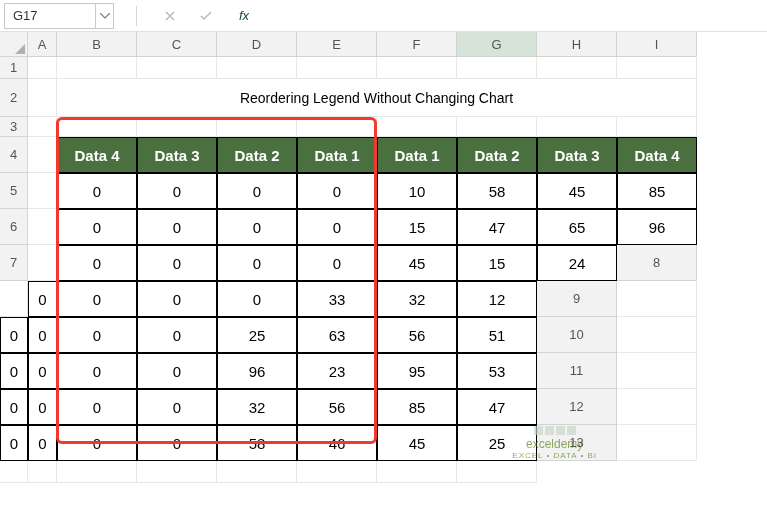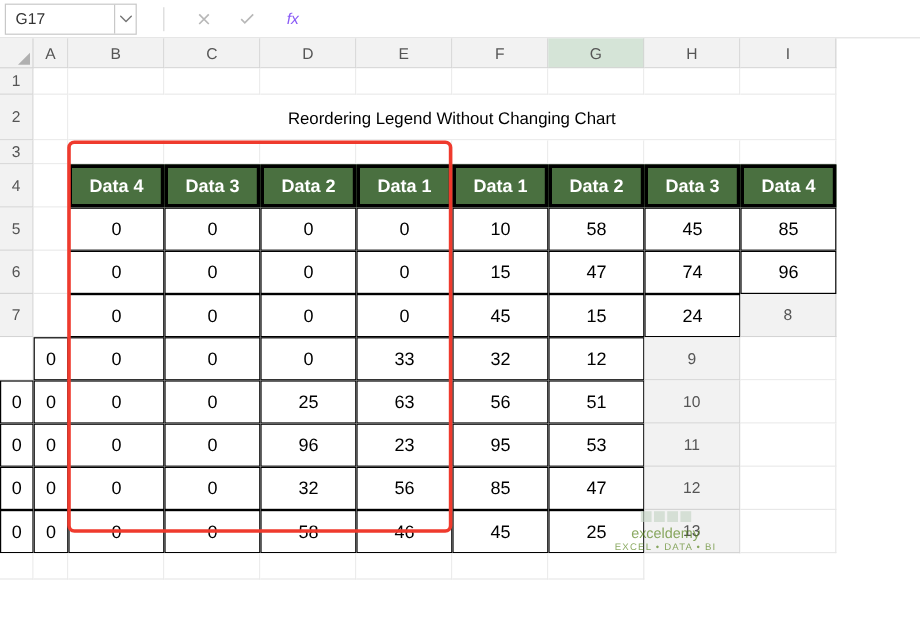--- a/index.html
+++ b/index.html
@@ -44,21 +44,21 @@
   align-items: center;
   justify-content: center;
 }
 .vsep { width: 1px; height: 20px; background: #d8d8d8; margin: 0 8px; }
 .fx-btn {
   width: 22px; height: 22px;
   display: flex; align-items: center; justify-content: center;
   color: #555; font-size: 12px;
 }
 .fx-btn.dim { color: #b0b0b0; }
-.fx-label { font-style: italic; font-size: 13px; color: #8b5cf6; margin-left: 4px; }
+.fx-label { font-style: italic; font-size: 13px; color: #14532d; margin-left: 4px; }
 .formula-input {
   flex: 1;
   height: 26px;
   border: none;
   outline: none;
   padding: 0 6px;
   font-size: 13px;
 }
 
 
@@ -106,21 +106,21 @@
 
 
 .grid { grid-template-rows: 25px 22px 38px 20px 36px 36px 36px 36px 36px 36px 36px 36px 36px 22px; }
 
 
 .thead {
   background: #4a7040;
   color: #fff;
   font-weight: 700;
   font-size: 15px;
-  border: 3px solid #000000;
+  border: 1px solid #000000;
 }
 .tcell {
   border: 1px solid #000;
   font-size: 15px;
 }
 
 
 .red-outline {
   position: absolute;
   left: 56px;
@@ -242,21 +242,21 @@
   <div class="cell tcell">85</div>
 
   <div class="rowhead">6</div>
   <div class="cell"></div>
   <div class="cell tcell">0</div>
   <div class="cell tcell">0</div>
   <div class="cell tcell">0</div>
   <div class="cell tcell">0</div>
   <div class="cell tcell">15</div>
   <div class="cell tcell">47</div>
-  <div class="cell tcell">74</div>
+  <div class="cell tcell">65</div>
   <div class="cell tcell">96</div>
 
   <div class="rowhead">7</div>
   <div class="cell"></div>
   <div class="cell tcell">0</div>
   <div class="cell tcell">0</div>
   <div class="cell tcell">0</div>
   <div class="cell tcell">0</div>
   <div class="cell tcell">45</div>
   <div class="cell tcell">15</div>

